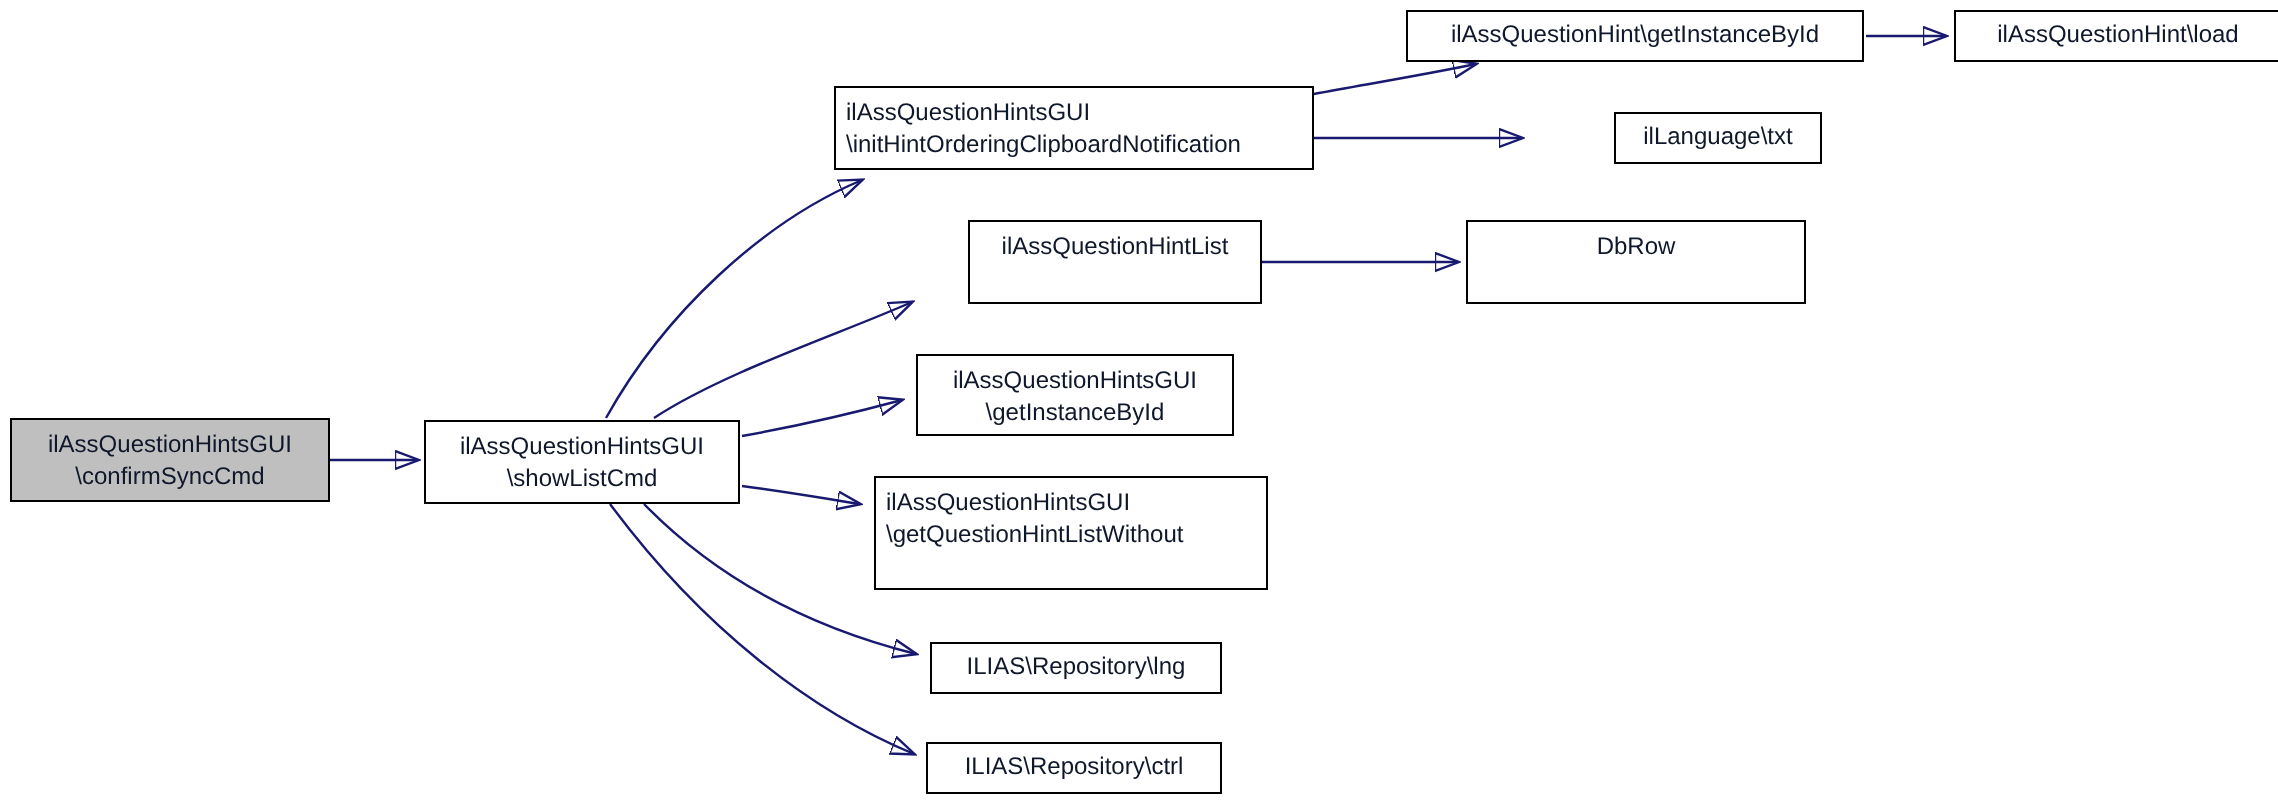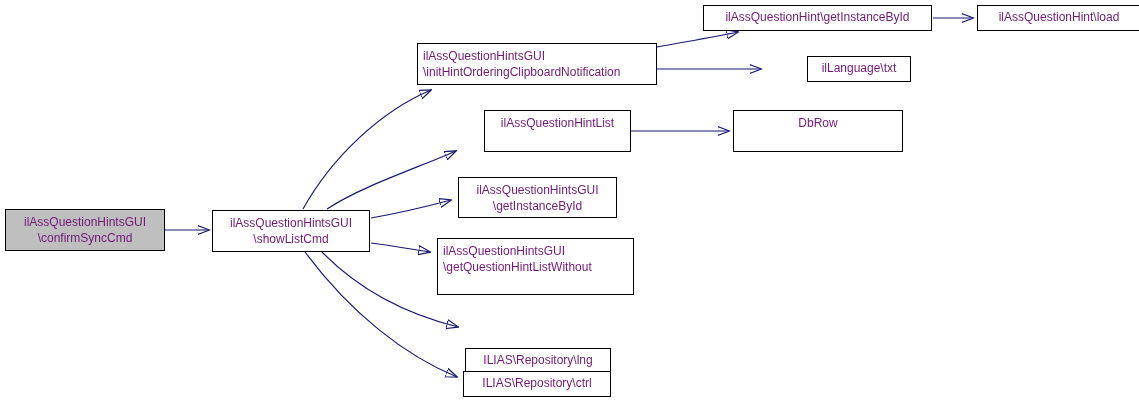--- a/index.html
+++ b/index.html
@@ -19,21 +19,21 @@
   #edge-layer path, #edge-layer line {
     fill: none;
     stroke: #191970;
     stroke-width: 1.2;
   }
   .node {
     position: absolute;
     box-sizing: border-box;
     background: #ffffff;
     border: 1px solid #000000;
-    color: #701a75;
+    color: #0f172a;
     font-size: 12px;
     line-height: 16px;
     text-align: center;
     padding-top: 4px;
     white-space: nowrap;
     cursor: pointer;
   }
   .node .ln { display: block; }
   .node.single { line-height: 22px; padding-top: 0; }
   .node.left { text-align: left; padding-left: 5px; padding-right: 2px; }
@@ -43,21 +43,21 @@
   .n-confirm     { left: 5px;   top: 209px; width: 160px; height: 42px; }
   .n-showlist    { left: 212px; top: 210px; width: 158px; height: 42px; }
   .n-inithint    { left: 417px; top: 43px;  width: 240px; height: 42px; }
   .n-getinstance { left: 703px; top: 5px;   width: 229px; height: 26px; }
   .n-load        { left: 977px; top: 5px;   width: 164px; height: 26px; }
   .n-txt         { left: 807px; top: 56px;  width: 104px; height: 26px; }
   .n-getlist     { left: 462px; top: 110px; width: 147px; height: 42px; margin-left: 22px; }
   .n-assign      { left: 733px; top: 110px; width: 170px; height: 42px; }
   .n-isediting   { left: 458px; top: 177px; width: 159px; height: 41px; }
   .n-getqhlist   { left: 437px; top: 238px; width: 197px; height: 57px; }
-  .n-lng         { left: 465px; top: 321px; width: 146px; height: 26px; margin-top: 27px; }
+  .n-lng         { left: 465px; top: 321px; width: 146px; height: 26px; }
   .n-ctrl        { left: 463px; top: 371px; width: 148px; height: 26px; }
 </style>
 </head>
 <body>
 
 <div id="canvas">
 
   <svg id="edge-layer" viewBox="0 0 1139 404" xmlns="http://www.w3.org/2000/svg">
     <defs>
       <marker id="ah" markerWidth="13" markerHeight="11" refX="11.5" refY="5" orient="auto" markerUnits="userSpaceOnUse">

